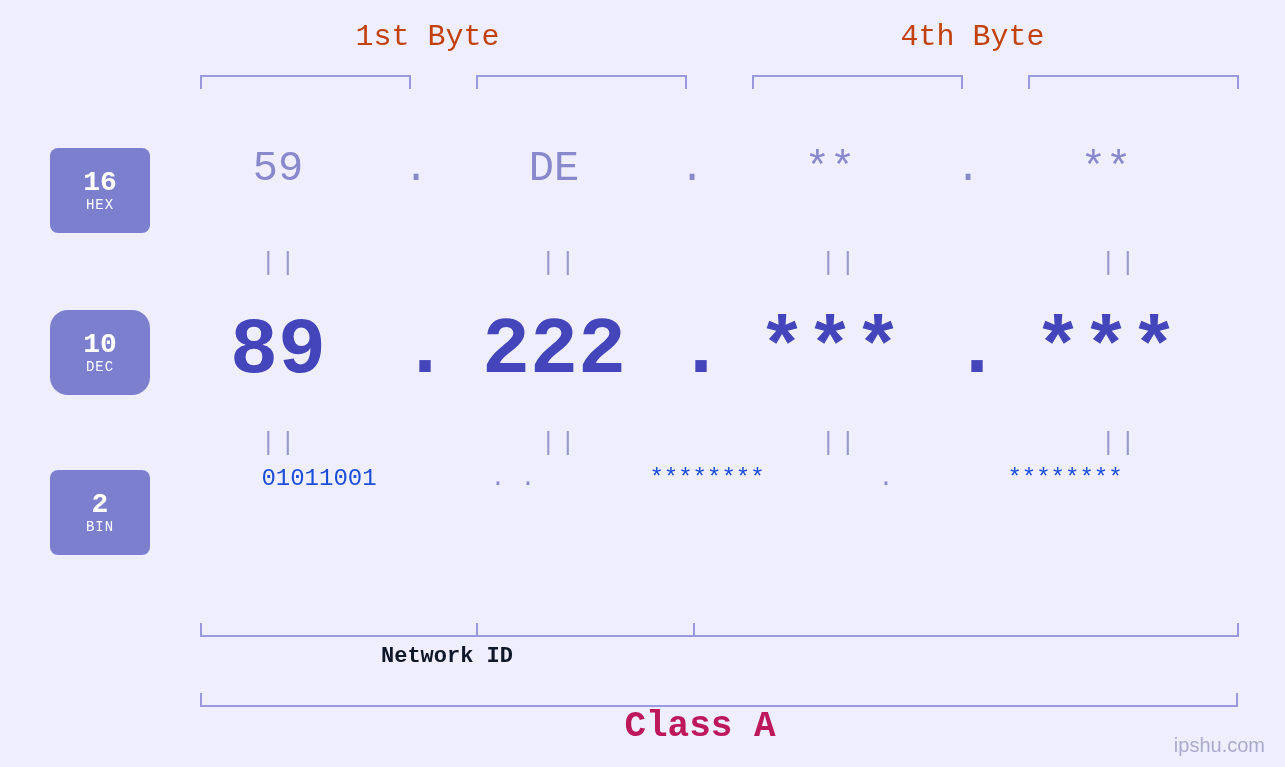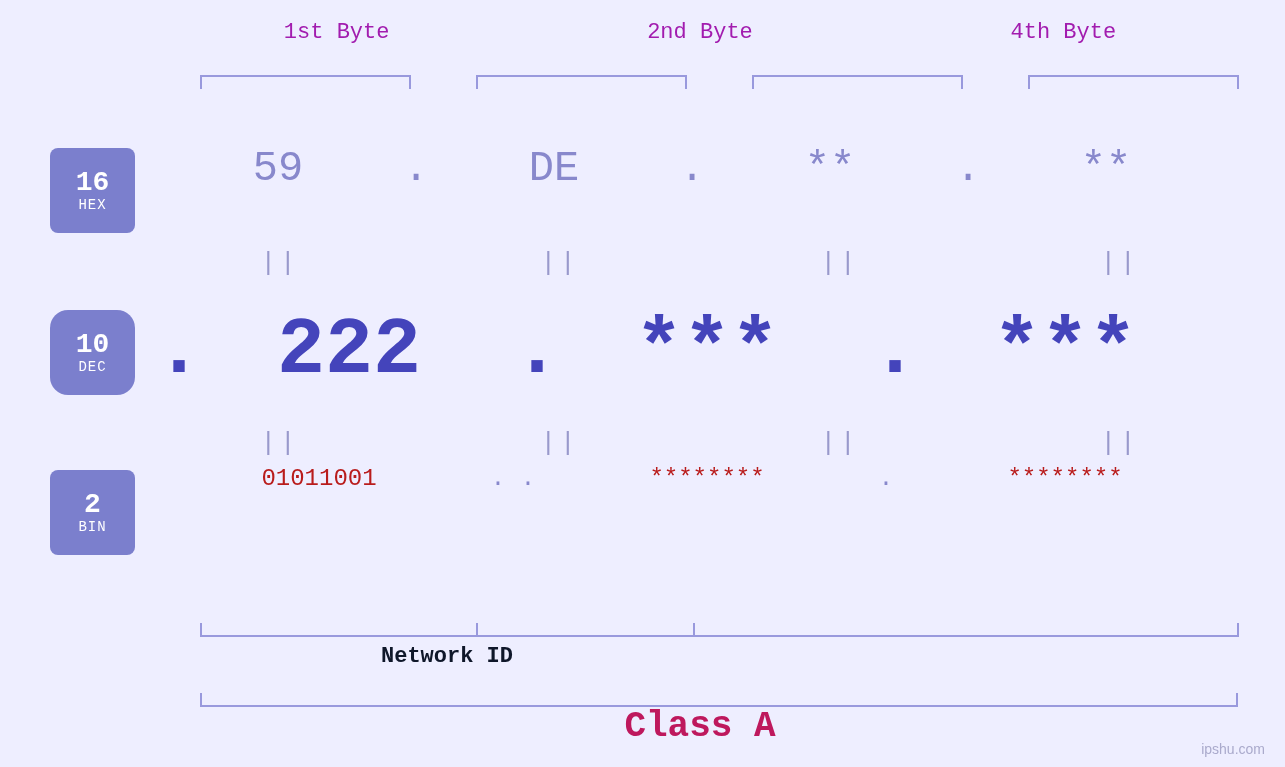--- a/index.html
+++ b/index.html
@@ -17,21 +17,21 @@
       width: 1285px;
       height: 767px;
       position: relative;
       background: #eeeeff;
     }
 
     
     .badge {
       position: absolute;
       left: 50px;
-      width: 85px;
+      width: 100px;
       height: 85px;
       background: #7b7fcd;
       border-radius: 8px;
       display: flex;
       flex-direction: column;
       align-items: center;
       justify-content: center;
       color: white;
     }
     .badge-num {
@@ -52,22 +52,22 @@
     .col-headers {
       position: absolute;
       top: 20px;
       left: 155px;
       right: 40px;
       display: flex;
     }
     .col-header {
       flex: 1;
       text-align: center;
-      color: #a21caf;
-      font-size: 22px;
+      color: #c2410c;
+      font-size: 30px;
       font-family: 'Courier New', Courier, monospace;
     }
 
     
     .bracket-line {
       position: absolute;
       height: 2px;
       background: #9999dd;
     }
     .bracket-top-1 { top: 75px; left: 200px; width: 210px; }
@@ -126,21 +126,21 @@
       font-family: 'Courier New', Courier, monospace;
     }
     .dec-dot {
       color: #4444bb;
       font-size: 80px;
       font-weight: bold;
     }
 
     
     .bin-val {
-      color: #b91c1c;
+      color: #1d4ed8;
       font-size: 24px;
       font-family: 'Courier New', Courier, monospace;
     }
     .bin-dot {
       color: #8888cc;
       font-size: 24px;
     }
 
     
     .equals-row {
@@ -236,39 +236,38 @@
       font-family: 'Courier New', Courier, monospace;
       font-weight: bold;
     }
 
     
     .watermark {
       position: absolute;
       bottom: 10px;
       right: 20px;
       color: #aaaacc;
-      font-size: 14px;
+      font-size: 20px;
       font-family: Arial, sans-serif;
     }
 
     
     .vline {
       position: absolute;
       width: 2px;
       background: #9999dd;
     }
   </style>
 </head>
 <body>
 
 <div class="container">
 
   <div class="col-headers">
     <div class="col-header">1st Byte</div>
-    <div class="col-header">2nd Byte</div>
     <div class="col-header">4th Byte</div>
   </div>
 
   <div class="bracket-line bracket-top-1"></div>
   <div class="bracket-line bracket-top-2"></div>
   <div class="bracket-line bracket-top-3"></div>
   <div class="bracket-line bracket-top-4"></div>
 
   <div class="vline bv-1l"></div>
   <div class="vline bv-1r"></div>
@@ -303,20 +302,21 @@
     <div class="eq-spacer"></div>
     <div class="eq-cell">||</div>
   </div>
 
   <div class="badge badge-dec">
     <span class="badge-num">10</span>
     <span class="badge-label">DEC</span>
   </div>
 
   <div class="row-values row-dec">
+    <div class="val-cell dec-val">89</div>
     <div class="val-dot dec-dot">.</div>
     <div class="val-cell dec-val">222</div>
     <div class="val-dot dec-dot">.</div>
     <div class="val-cell dec-val">***</div>
     <div class="val-dot dec-dot">.</div>
     <div class="val-cell dec-val">***</div>
   </div>
 
   <div class="equals-row equals-dec-bin">
     <div class="eq-cell">||</div>

